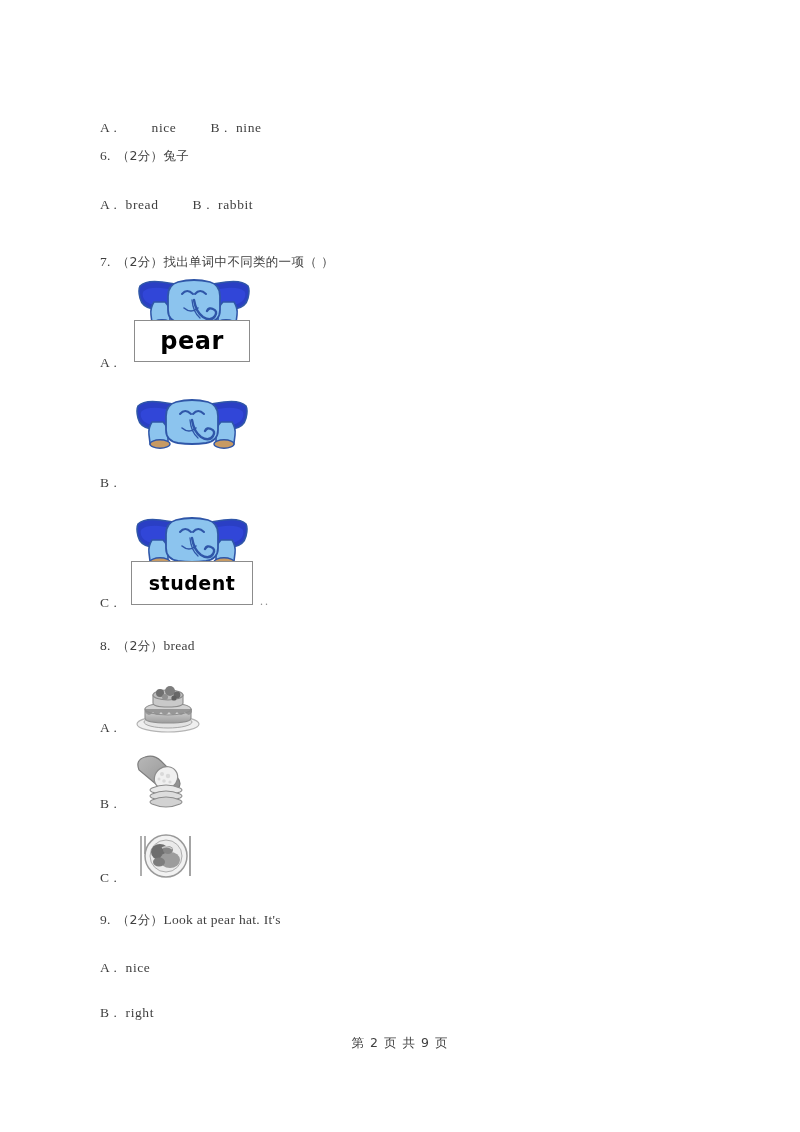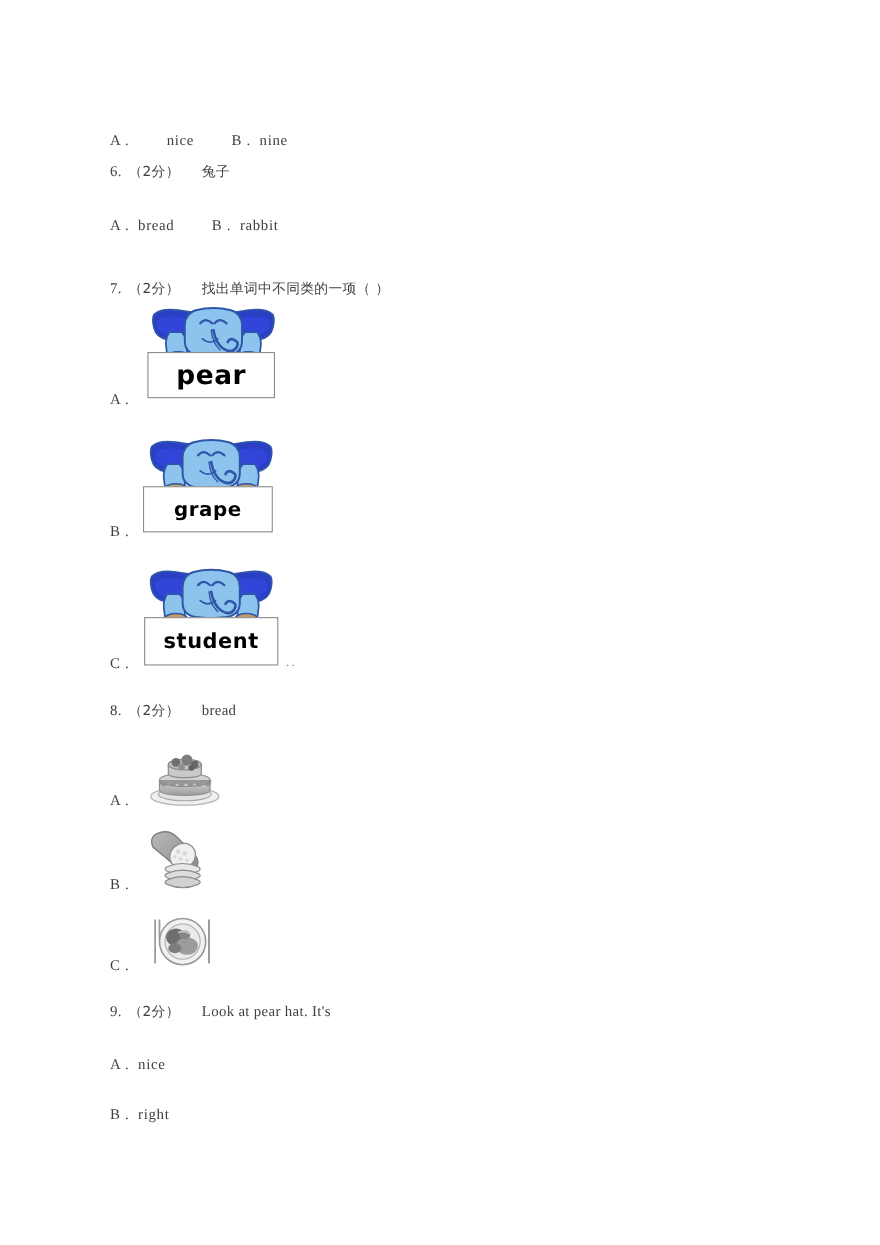--- a/index.html
+++ b/index.html
@@ -28,21 +28,21 @@
     left: 100px;
     white-space: nowrap;
     font-size: 13.5px;
     letter-spacing: 0.6px;
     color: #3f3f3f;
   }
   .row.q {
     letter-spacing: 0.3px;
   }
   .qnum { margin-right: 6px; }
-  .score { margin-right: 20px; }
+  .score { margin-right: 0; }
   .cn {
     font-family: "DejaVu Sans", "Liberation Sans", sans-serif;
     font-size: 12.5px;
   }
   .gap { display: inline-block; width: 34px; }
 
   
   .pic-opt {
     position: absolute;
     left: 100px;
@@ -170,23 +170,20 @@
         <path d="M100 24 q4 6 3 13 l-1 8 q0 3 -4 3 l-10 0 q-4 0 -4 -3 l0 -9 q0 -7 5 -12 z" fill="#8cc4ee" stroke="#2f56a8" stroke-width="1.6"></path>
         <ellipse cx="92" cy="46" rx="10" ry="4.2" fill="#c79a63" stroke="#2f56a8" stroke-width="1.4"></ellipse>
         <path d="M44 4 q16 -4 32 0 q10 3 10 14 l0 14 q0 11 -12 13 q-14 2 -28 0 q-12 -2 -12 -13 l0 -14 q0 -11 10 -14 z" fill="#8cc4ee" stroke="#2f56a8" stroke-width="1.8"></path>
         <path d="M48 16 q5 -6 11 0" fill="none" stroke="#2f56a8" stroke-width="2" stroke-linecap="round"></path>
         <path d="M61 16 q5 -6 11 0" fill="none" stroke="#2f56a8" stroke-width="2" stroke-linecap="round"></path>
         <path d="M60 22 q2 12 9 17 q8 5 12 -1 q3 -5 -2 -7 q-4 -2 -6 2" fill="none" stroke="#2f56a8" stroke-width="2.4" stroke-linecap="round"></path>
         <path d="M58 22 q1 12 8 18" fill="none" stroke="#2f56a8" stroke-width="1.3" stroke-linecap="round"></path>
         <path d="M50 30 q7 6 14 0" fill="none" stroke="#2f56a8" stroke-width="1.6" stroke-linecap="round"></path>
       </svg>
     </div>
-    <div class="wordcard" style="left:30px; top:44px; width:118px; height:42px;">
-      <span style="font-size:18px;">grape</span>
-    </div>
   </div>
 
   <div class="pic-opt" style="top:516px; width:290px; height:97px;">
     <span class="label" style="bottom:2px;">C .</span>
     <div class="eleph-wrap" style="top:0; left:32px;">
       <svg class="eleph-svg" width="120" height="52" viewBox="0 0 120 52">
         <path d="M6 8 q6 -6 22 -4 l20 3 q6 1 6 7 l-1 16 q-1 6 -8 5 l-26 -4 q-11 -2 -13 -11 q-2 -8 0 -12 z" fill="#2a3fc4" stroke="#2f56a8" stroke-width="1.6"></path>
         <path d="M10 13 q5 -4 17 -3 l15 2 q4 1 4 5 l-1 10 q-1 4 -6 3 l-19 -3 q-9 -2 -11 -8 q-1 -5 1 -6 z" fill="#3146d8"></path>
         <path d="M114 8 q-6 -6 -22 -4 l-20 3 q-6 1 -6 7 l1 16 q1 6 8 5 l26 -4 q11 -2 13 -11 q2 -8 0 -12 z" fill="#2a3fc4" stroke="#2f56a8" stroke-width="1.6"></path>
         <path d="M110 13 q-5 -4 -17 -3 l-15 2 q-4 1 -4 5 l1 10 q1 4 6 3 l19 -3 q9 -2 11 -8 q1 -5 -1 -6 z" fill="#3146d8"></path>
@@ -303,14 +300,15 @@
   </div>
 
   <div class="row" style="top:960px;">
     <span>A .</span><span class="gap" style="width:8px"></span><span>nice</span>
   </div>
 
   <div class="row" style="top:1005px;">
     <span>B .</span><span class="gap" style="width:8px"></span><span>right</span>
   </div>
 
+  <div class="footer" style="top:1035px;">第 2 页 共 9 页</div>
 
 </div>
 
 </body></html>

